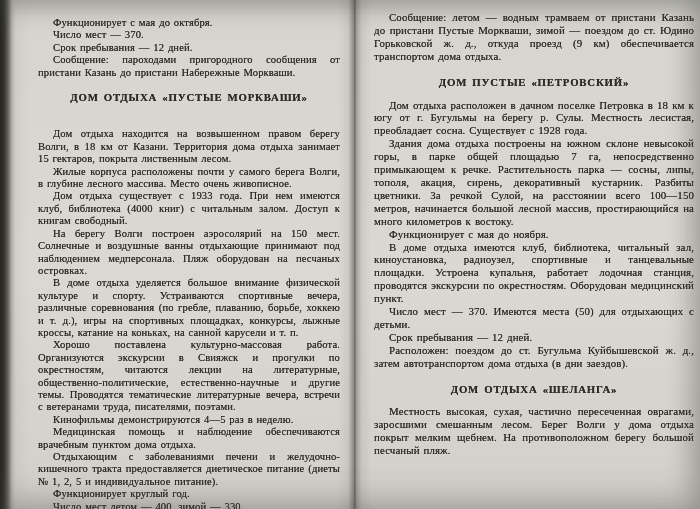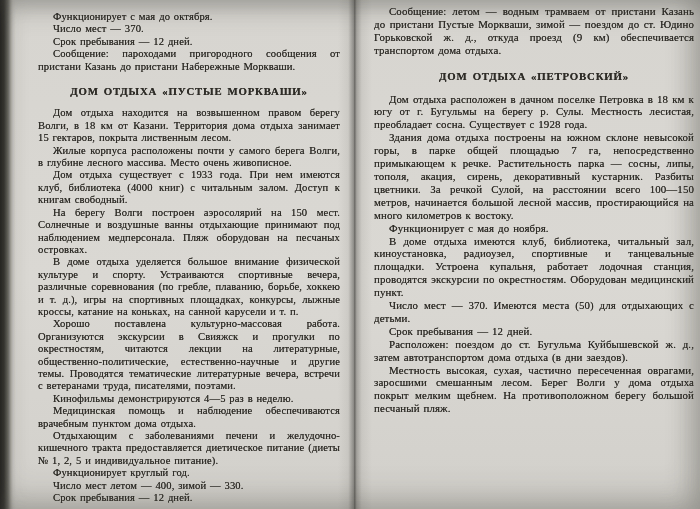--- a/index.html
+++ b/index.html
@@ -29,41 +29,41 @@
       rgba(130,128,122,0.15) 70%,
       rgba(0,0,0,0) 100%);
     z-index: 2;
   }
   .vignette {
     position: absolute; inset: 0; pointer-events: none; z-index: 4;
     box-shadow: inset 0 10px 26px rgba(70,68,62,0.22),
                 inset 0 -14px 30px rgba(70,68,62,0.20),
                 inset -12px 0 24px rgba(70,68,62,0.16);
   }
-  .page { position: absolute; top: 0; bottom: 0; box-sizing: border-box; z-index: 1; }
+  .page { position: absolute; top: 6px; bottom: 0; box-sizing: border-box; z-index: 1; }
   .page.left {
     left: 14px; width: 332px;
     padding: 11px 6px 0 24px;
     font-size: 10.6px; line-height: 12.4px;
   }
   .page.right {
     left: 362px; width: 338px;
     padding: 5px 6px 0 12px;
     font-size: 10.9px; line-height: 12.9px;
   }
   .para {
     margin: 0;
     text-indent: 15px;
     text-align: justify;
     word-spacing: 0.10em;
     letter-spacing: 0.1px;
     text-shadow: 0 0 0.45px rgba(46,44,39,0.85);
   }
   .heading {
-    margin: 12px 0 10px;
+    margin: 12px 0 25px;
     font-size: 10.8px;
     font-weight: bold;
     text-align: center;
     letter-spacing: 0.8px;
     word-spacing: 0.15em;
     text-shadow: 0 0 0.5px rgba(40,38,33,0.9);
   }
   .page.right .heading { margin: 13px 0 10px; }
 </style>
 </head>
@@ -89,25 +89,26 @@
     <p class="para">Отдыхающим с заболеваниями печени и желудочно-кишечного тракта предоставляется диетическое питание (диеты № 1, 2, 5 и индивидуальное питание).</p>
     <p class="para">Функционирует круглый год.</p>
     <p class="para">Число мест летом — 400, зимой — 330.</p>
     <p class="para">Срок пребывания — 12 дней.</p>
   </div>
 
   <div class="gutter"></div>
 
   <div class="page right">
     <p class="para">Сообщение: летом — водным трамваем от пристани Казань до пристани Пустые Моркваши, зимой — поездом до ст. Юдино Горьковской ж. д., откуда проезд (9 км) обеспечивается транспортом дома отдыха.</p>
-    <h3 class="heading">ДОМ ОТДЫХА «ПЕТРОВСКИЙ»</h3>
+    <h3 class="heading">ДОМ ПУСТЫЕ «ПЕТРОВСКИЙ»</h3>
     <p class="para">Дом отдыха расположен в дачном поселке Петровка в 18 км к югу от г. Бугульмы на берегу р. Сулы. Местность лесистая, преобладает сосна. Существует с 1928 года.</p>
     <p class="para">Здания дома отдыха построены на южном склоне невысокой горы, в парке общей площадью 7 га, непосредственно примыкающем к речке. Растительность парка — сосны, липы, тополя, акация, сирень, декоративный кустарник. Разбиты цветники. За речкой Сулой, на расстоянии всего 100—150 метров, начинается большой лесной массив, простирающийся на много километров к востоку.</p>
     <p class="para">Функционирует с мая до ноября.</p>
     <p class="para">В доме отдыха имеются клуб, библиотека, читальный зал, киноустановка, радиоузел, спортивные и танцевальные площадки. Устроена купальня, работает лодочная станция, проводятся экскурсии по окрестностям. Оборудован медицинский пункт.</p>
     <p class="para">Число мест — 370. Имеются места (50) для отдыхающих с детьми.</p>
     <p class="para">Срок пребывания — 12 дней.</p>
     <p class="para">Расположен: поездом до ст. Бугульма Куйбышевской ж. д., затем автотранспортом дома отдыха (в дни заездов).</p>
+    <h3 class="heading">ДОМ ОТДЫХА «ШЕЛАНГА»</h3>
     <p class="para">Местность высокая, сухая, частично пересеченная оврагами, заросшими смешанным лесом. Берег Волги у дома отдыха покрыт мелким щебнем. На противоположном берегу большой песчаный пляж.</p>
   </div>
 
   <div class="vignette"></div>
 </div>
 
 </body></html>

